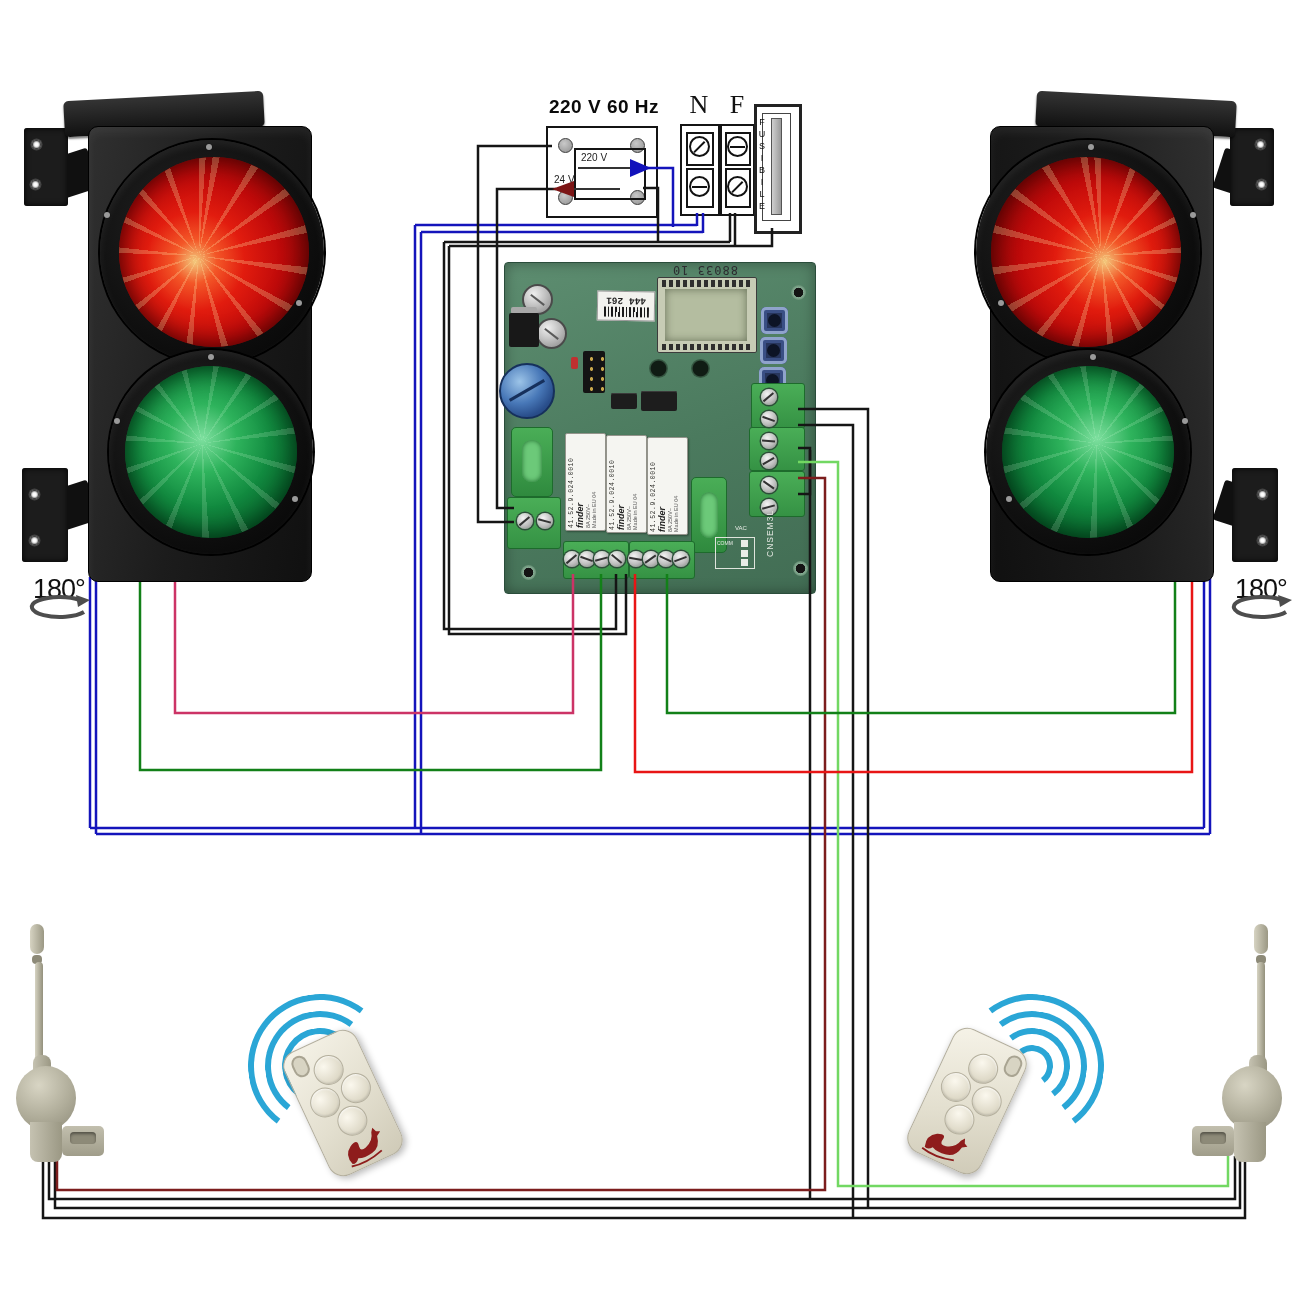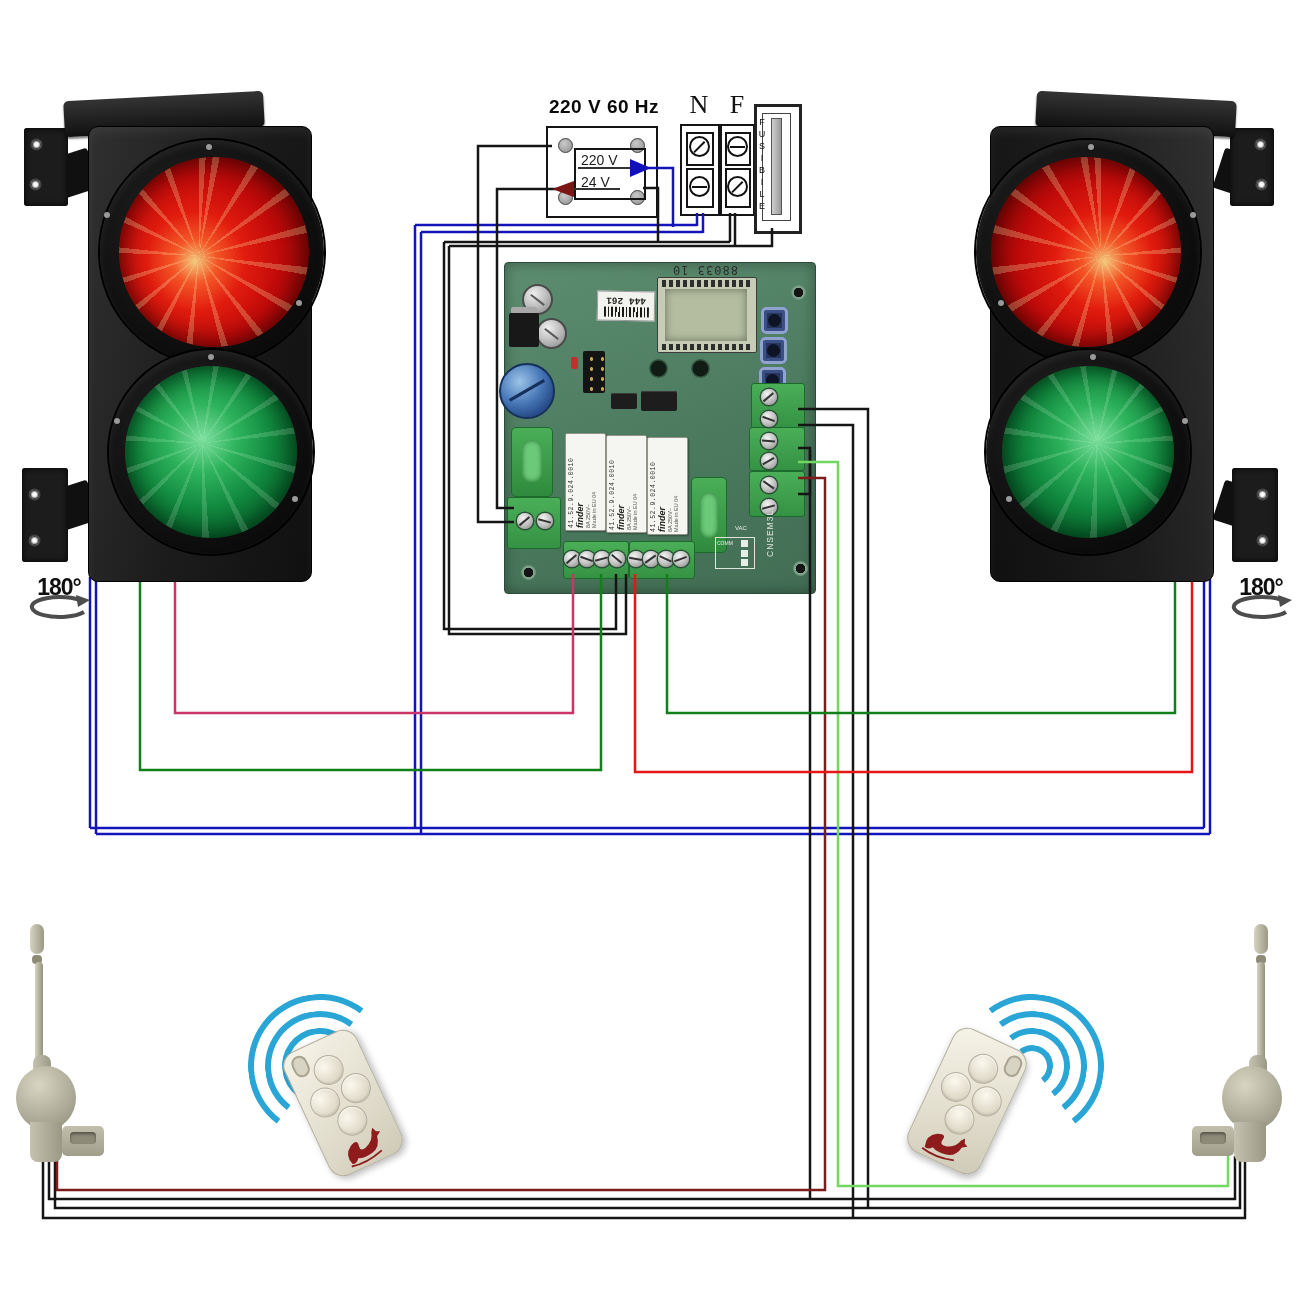--- a/index.html
+++ b/index.html
@@ -13,38 +13,38 @@
   
   .box{background:#fff;border:2.5px solid #141414;z-index:20;}
   .title{font-weight:bold;font-size:19px;color:#0a0a0a;text-align:center;z-index:25;letter-spacing:0.5px;}
   .nf-label{font-family:"Liberation Serif",serif;font-size:26px;color:#111;text-align:center;z-index:25;}
   .tsq{border:2px solid #141414;background:#fff;z-index:21;}
   .tscr{border:2.2px solid #111;border-radius:50%;background:#fff;z-index:22;}
   .tscr::after{content:"";position:absolute;left:6%;right:6%;top:46%;height:2.4px;background:#111;transform:rotate(var(--a,-45deg));}
   .grayscrew{border-radius:50%;background:radial-gradient(circle at 40% 35%,#c9c9c9,#8f8f8f);border:1.5px solid #3c3c3c;z-index:21;}
   .fusebar{background:linear-gradient(90deg,#cfcfcf,#9a9a9a);border:1px solid #555;z-index:21;}
   .vtext{writing-mode:vertical-rl;text-orientation:upright;font-size:9px;color:#111;letter-spacing:2px;z-index:22;font-family:"Liberation Sans",sans-serif;}
-  .innlab{font-size:14px;color:#1c1c1c;z-index:22;}
+  .innlab{font-size:10px;color:#1c1c1c;z-index:22;}
   
   .tl{z-index:40;}
   .plate{background:#1c1c1c;border-radius:3px;box-shadow:inset 0 0 6px #000;}
   .hole{border-radius:50%;background:#fff;box-shadow:inset 0 0 2px 1px #000,0 0 0 1.5px #444;}
   .arm{background:#101010;border-radius:3px;}
   .cap{background:linear-gradient(#343434,#101010);border-radius:5px;box-shadow:0 2px 2px rgba(0,0,0,.5);}
   .tlbody{background:linear-gradient(100deg,#303030,#1c1c1c 50%,#101010);border:1px solid #000;border-radius:10px;box-shadow:inset 0 6px 10px rgba(255,255,255,.06);}
   .bezel{border-radius:50%;background:radial-gradient(circle at 40% 38%,#242424,#0d0d0d 65%,#030303);box-shadow:0 0 0 2px #000,inset 0 4px 8px rgba(255,255,255,.07);}
   .lens{border-radius:50%;position:absolute;overflow:hidden;}
   .lens-red{background:radial-gradient(circle at 40% 55%,rgba(255,210,130,.95) 0%,rgba(255,90,40,.95) 14%,rgba(232,28,14,.97) 32%,#c00a0a 55%,#8c0606 78%,#5e0909 100%);box-shadow:inset 0 0 26px #3c0000;}
   .lens-grn{background:radial-gradient(circle at 45% 42%,#7fe0a0 0%,#2eb35c 25%,#128b40 50%,#07632c 75%,#03441e 100%);box-shadow:inset 0 0 26px #002a10;}
   .lens::after{content:"";position:absolute;inset:0;border-radius:50%;background:repeating-conic-gradient(from 8deg at 42% 52%,rgba(255,236,170,.26) 0deg 4deg,rgba(0,0,0,0) 4deg 22deg);}
   .lens-grn::after{background:repeating-conic-gradient(from 8deg at 45% 45%,rgba(215,255,220,.17) 0deg 4deg,rgba(0,0,0,0) 4deg 24deg);}
   .bscr{border-radius:50%;background:#9a9a9a;box-shadow:0 0 1px #000;}
   
   .rot{z-index:45;width:74px;text-align:center;}
-  .rot .t{font-size:23px;font-weight:bold;color:#101010;letter-spacing:-1px;}
+  .rot .t{font-size:27px;font-weight:normal;color:#101010;letter-spacing:-1px;}
   
   .pcb{background:linear-gradient(160deg,#5d8d70,#4b7a5e 55%,#426d54);border:1px solid #2a4d3b;border-radius:4px;box-shadow:inset 0 0 14px rgba(0,0,0,.35);z-index:10;}
   .pcbhole{border-radius:50%;background:radial-gradient(#141414 42%,#86ad93 48%,#587f66 80%);}
   .dkhole{border-radius:50%;background:radial-gradient(#101c14 55%,#33543f 62%,#436b52);}
   .lcdframe{background:#c7ccb5;border:1px solid #3c3c3c;border-radius:2px;}
   .lcdscreen{background:#b4bda0;box-shadow:inset 0 0 8px rgba(40,50,30,.55);}
   .pads{background:repeating-linear-gradient(90deg,#2e2e2e 0 4px,rgba(0,0,0,0) 4px 7px);}
   .disp{font-family:"DejaVu Sans Mono",monospace;font-size:12px;color:#2c2c30;transform:rotate(180deg);letter-spacing:1px;text-align:center;}
   .tact{background:#27355c;border-radius:5px;box-shadow:inset 0 0 0 3px #8fa3cc,inset 0 0 0 6px #3a4f85;}
   .tact::after{content:"";position:absolute;inset:7px;border-radius:50%;background:#0d1426;}
@@ -137,21 +137,21 @@
     </svg>
 
   <div class="a title" style="left:540px;top:96px;width:128px;">220 V 60 Hz</div>
   <div class="a box" style="left:546px;top:126px;width:108px;height:88px;z-index:20;"></div>
   <div class="a grayscrew" style="left:558px;top:138px;width:13px;height:13px;"></div>
   <div class="a grayscrew" style="left:630px;top:138px;width:13px;height:13px;"></div>
   <div class="a grayscrew" style="left:558px;top:190px;width:13px;height:13px;"></div>
   <div class="a grayscrew" style="left:630px;top:190px;width:13px;height:13px;"></div>
   <div class="a" style="left:574px;top:148px;width:68px;height:48px;border:2px solid #141414;z-index:21;"></div>
   <div class="a innlab" style="left:581px;top:152px;">220 V</div>
-  <div class="a innlab" style="left:581px;top:174px;">24 V</div>
+  <div class="a innlab" style="left:554px;top:174px;">24 V</div>
   <div class="a arrow-right" style="left:630px;top:159px;"></div>
   <div class="a arrow-left" style="left:552px;top:181px;"></div>
 
   <div class="a nf-label" style="left:682px;top:90px;width:34px;">N</div>
   <div class="a nf-label" style="left:722px;top:90px;width:30px;">F</div>
   <div class="a box" style="left:680px;top:124px;width:36px;height:88px;"></div>
   <div class="a tsq" style="left:686px;top:132px;width:24px;height:30px;"></div>
   <div class="a tscr" style="left:689px;top:136px;width:17px;height:17px;--a:-45deg;"></div>
   <div class="a tsq" style="left:686px;top:168px;width:24px;height:36px;"></div>
   <div class="a tscr" style="left:689px;top:176px;width:17px;height:17px;--a:0deg;"></div>

